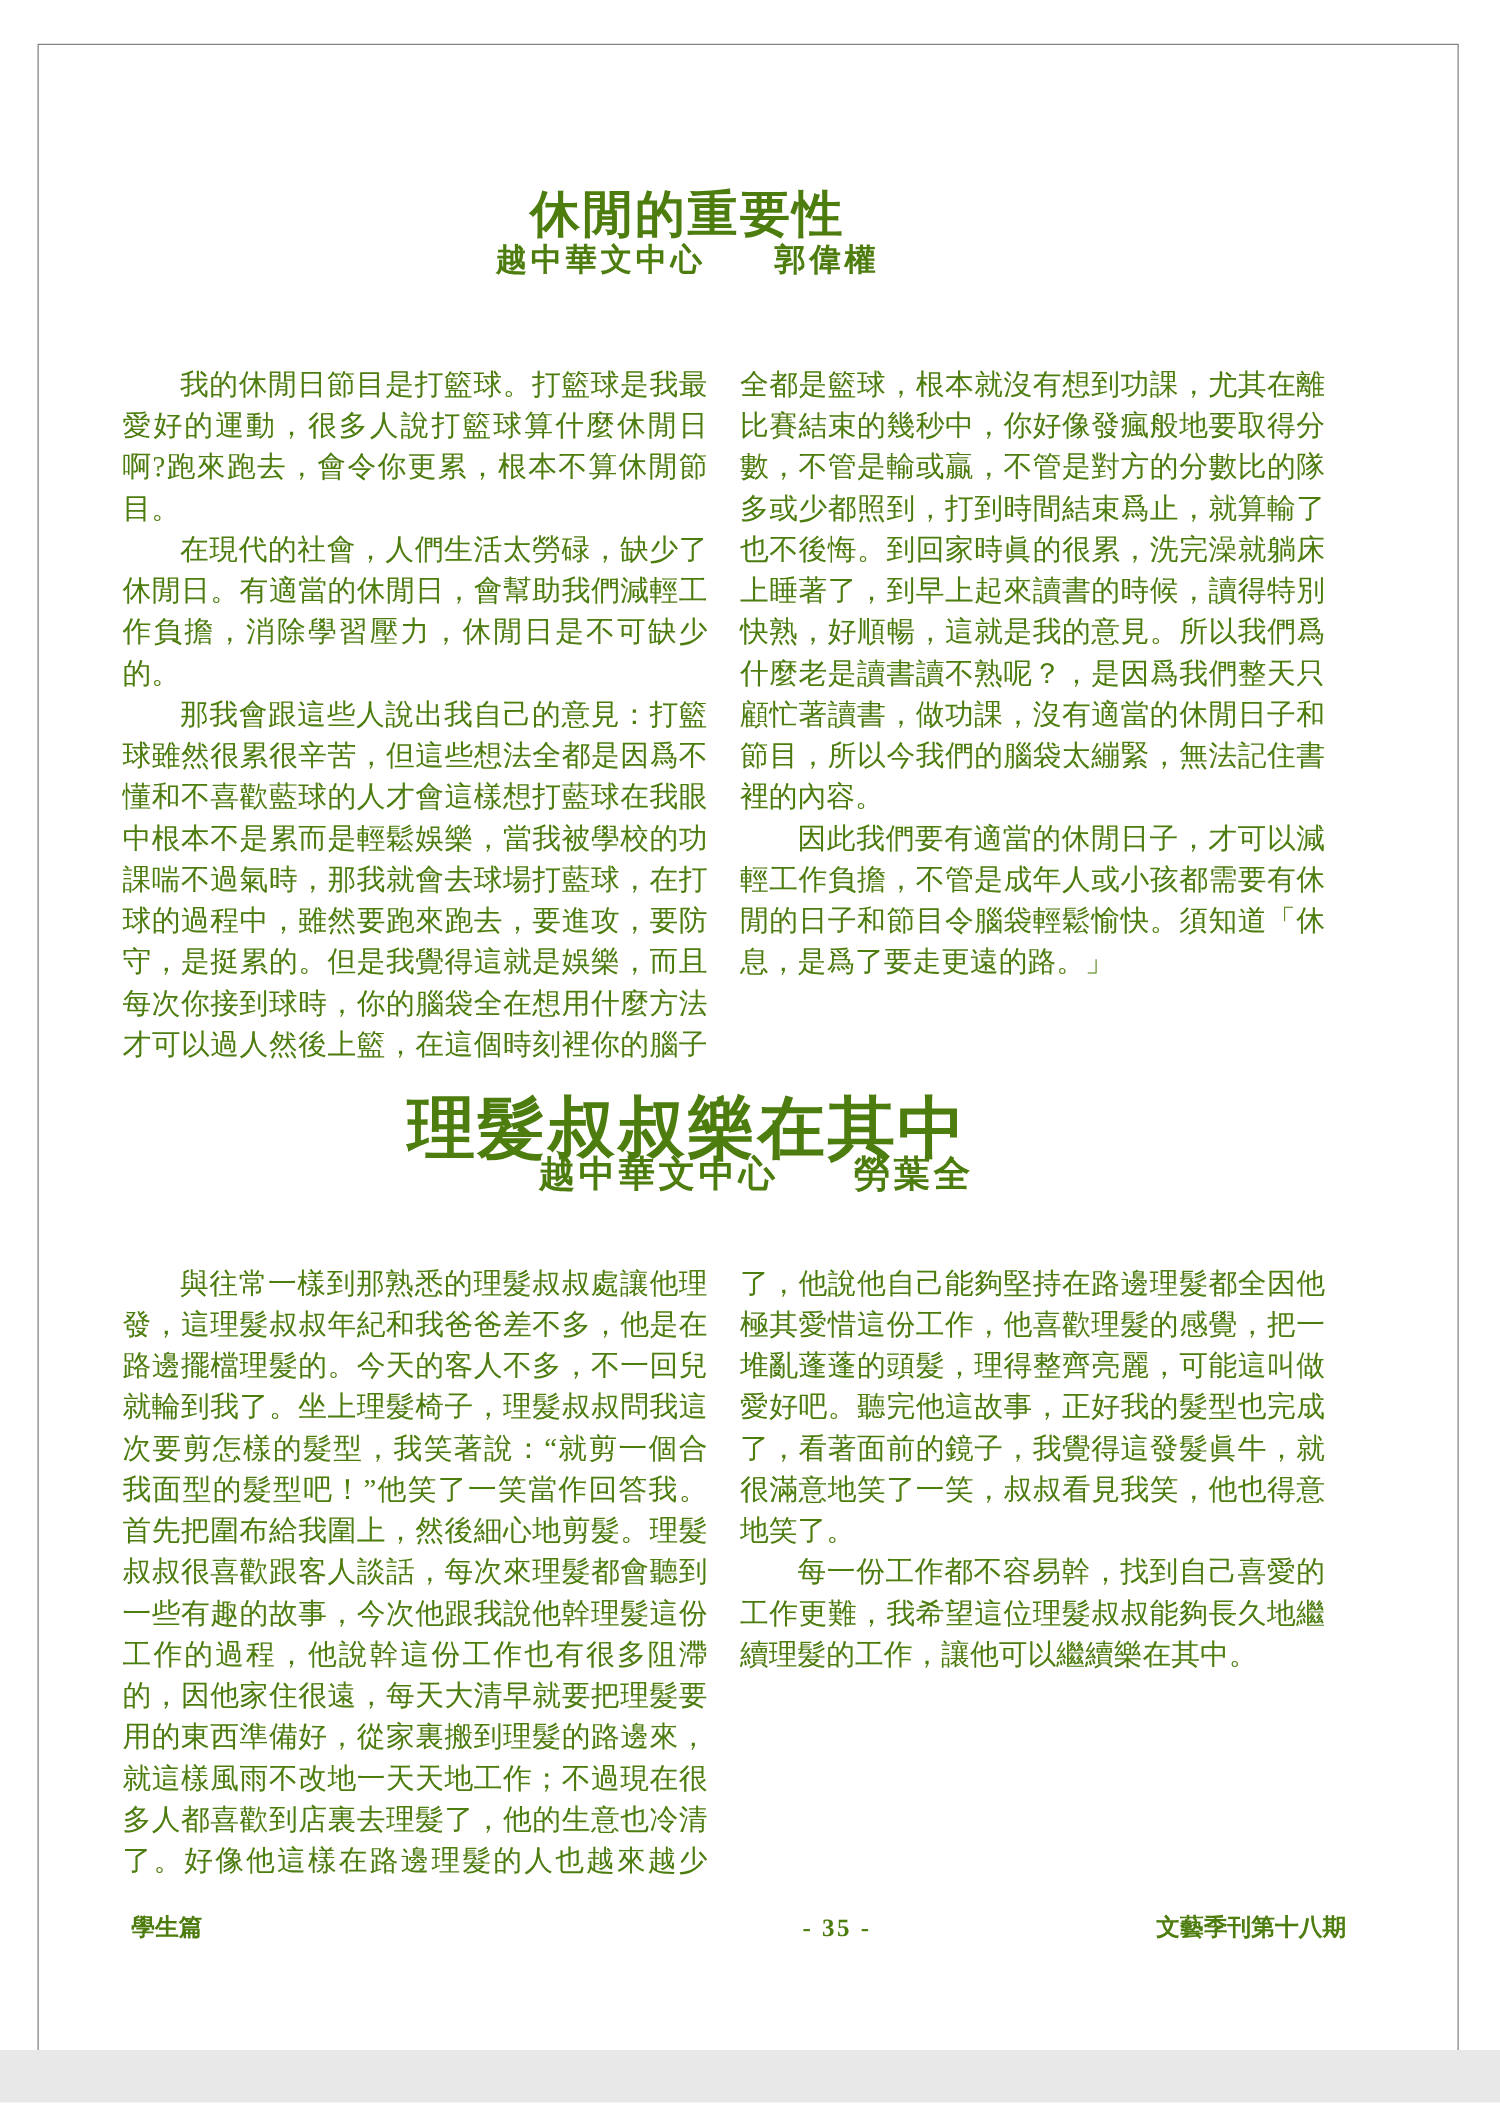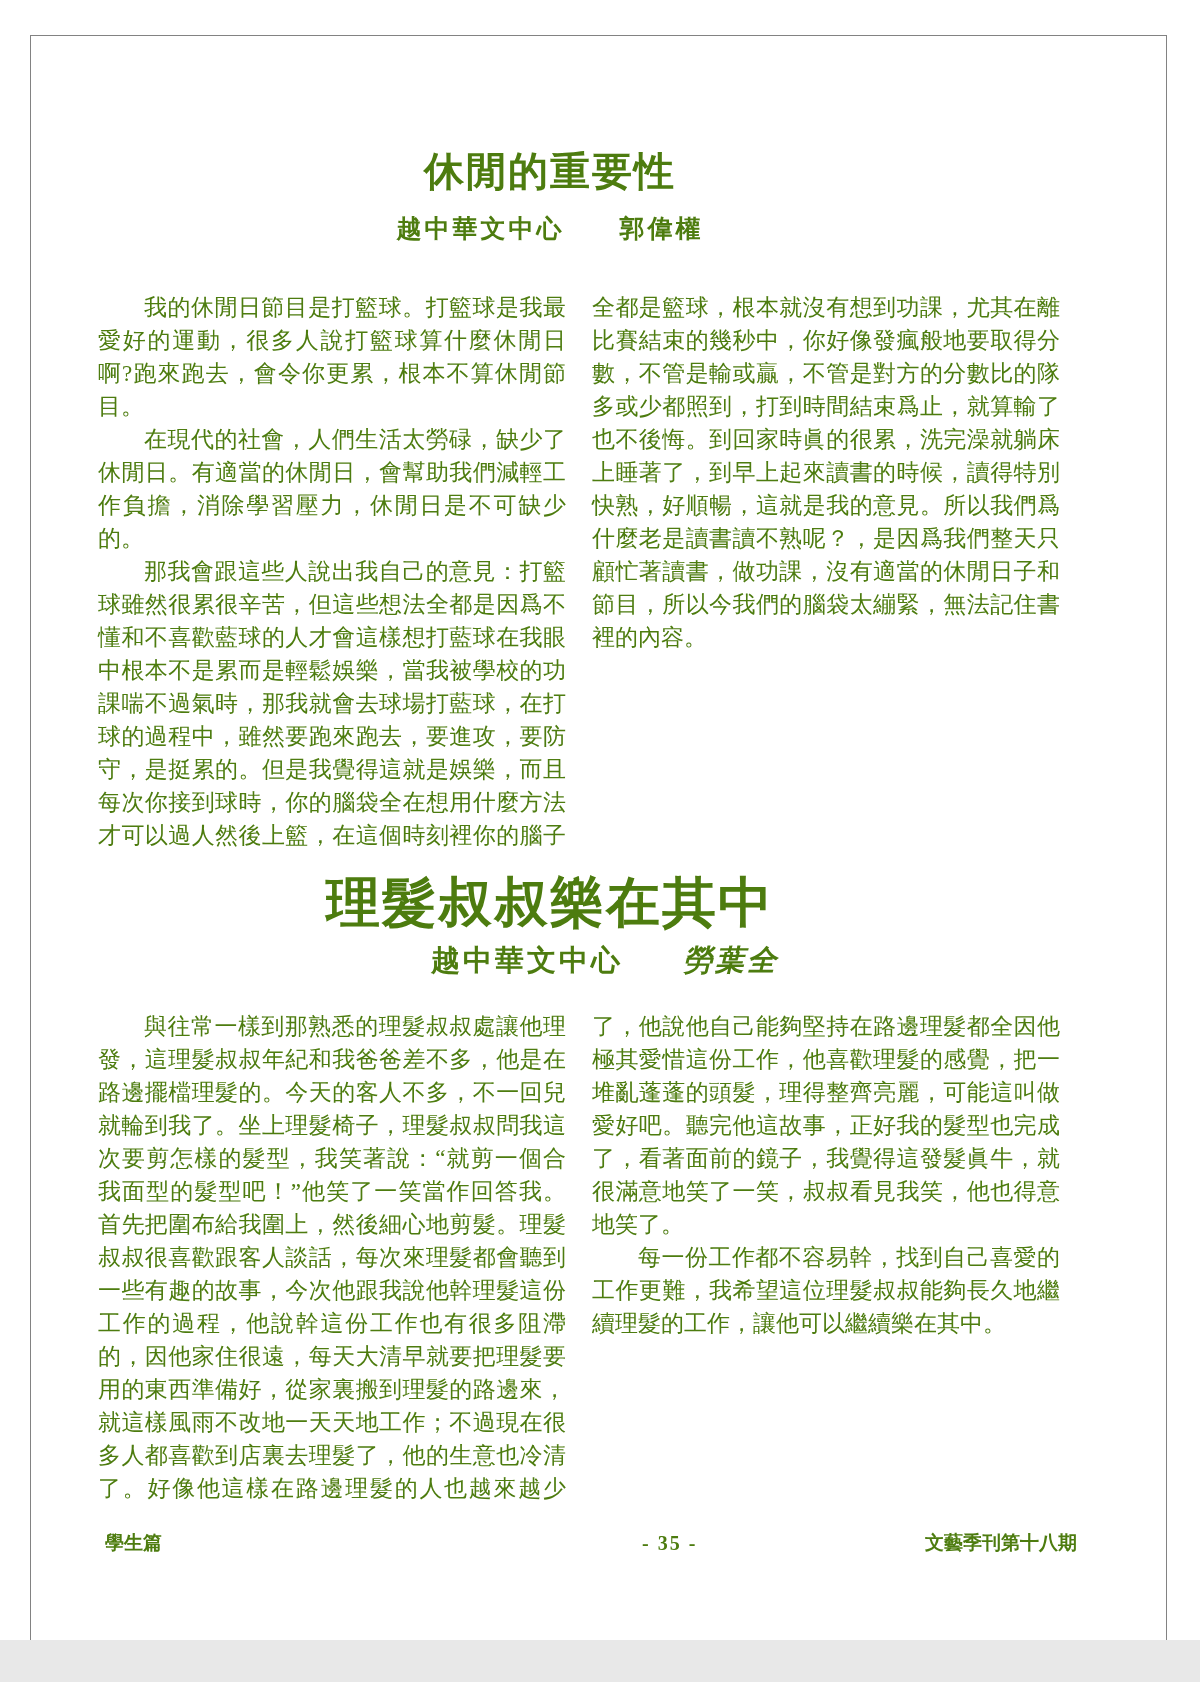--- a/index.html
+++ b/index.html
@@ -25,33 +25,32 @@
     text-align:center;
   }
   .article-title {
     font-size:40px;
     font-weight:bold;
     letter-spacing:2px;
     line-height:44px;
   }
   .article-title.t2 { font-size:54px; }
   .article-author {
-    margin-top:20px;
     font-size:25px;
     font-weight:bold;
     letter-spacing:3px;
     line-height:30px;
     white-space:nowrap;
   }
   .article-author.a2 {
     font-size:29px;
     transform:translateX(55px);
   }
   .author-name { margin-left:55px; }
-  .a2 .author-name { margin-left:60px;font-style:italic; }
+  .a2 .author-name { margin-left:60px; }
   .article-body {
     position:absolute;
     left:98px; width:962px;
     column-count:2;
     column-gap:26px;
     column-fill:auto;
     font-size:23px;
     line-height:33px;
     text-align:justify;
     text-justify:inter-character;
@@ -87,20 +86,21 @@
     <div class="article-title">休閒的重要性</div>
     <div class="article-author">
       <span>越中華文中心</span><span class="author-name">郭偉權</span>
     </div>
   </div>
 
   <div class="article-body" id="body-1">
     <p>我的休閒日節目是打籃球。打籃球是我最愛好的運動，很多人說打籃球算什麼休閒日啊?跑來跑去，會令你更累，根本不算休閒節目。</p>
     <p>在現代的社會，人們生活太勞碌，缺少了休閒日。有適當的休閒日，會幫助我們減輕工作負擔，消除學習壓力，休閒日是不可缺少的。</p>
     <p>那我會跟這些人說出我自己的意見：打籃球雖然很累很辛苦，但這些想法全都是因爲不懂和不喜歡藍球的人才會這樣想打藍球在我眼中根本不是累而是輕鬆娛樂，當我被學校的功課喘不過氣時，那我就會去球場打藍球，在打球的過程中，雖然要跑來跑去，要進攻，要防守，是挺累的。但是我覺得這就是娛樂，而且每次你接到球時，你的腦袋全在想用什麼方法才可以過人然後上籃，在這個時刻裡你的腦子全都是籃球，根本就沒有想到功課，尤其在離比賽結束的幾秒中，你好像發瘋般地要取得分數，不管是輸或贏，不管是對方的分數比的隊多或少都照到，打到時間結束爲止，就算輸了也不後悔。到回家時眞的很累，洗完澡就躺床上睡著了，到早上起來讀書的時候，讀得特別快熟，好順暢，這就是我的意見。所以我們爲什麼老是讀書讀不熟呢？，是因爲我們整天只顧忙著讀書，做功課，沒有適當的休閒日子和節目，所以今我們的腦袋太繃緊，無法記住書裡的內容。</p>
+    <p>因此我們要有適當的休閒日子，才可以減輕工作負擔，不管是成年人或小孩都需要有休閒的日子和節目令腦袋輕鬆愉快。須知道「休息，是爲了要走更遠的路。」</p>
   </div>
 
   <div class="article-header" id="header-2">
     <div class="article-title t2">理髮叔叔樂在其中</div>
     <div class="article-author a2">
       <span>越中華文中心</span><span class="author-name">勞葉全</span>
     </div>
   </div>
 
   <div class="article-body" id="body-2">

